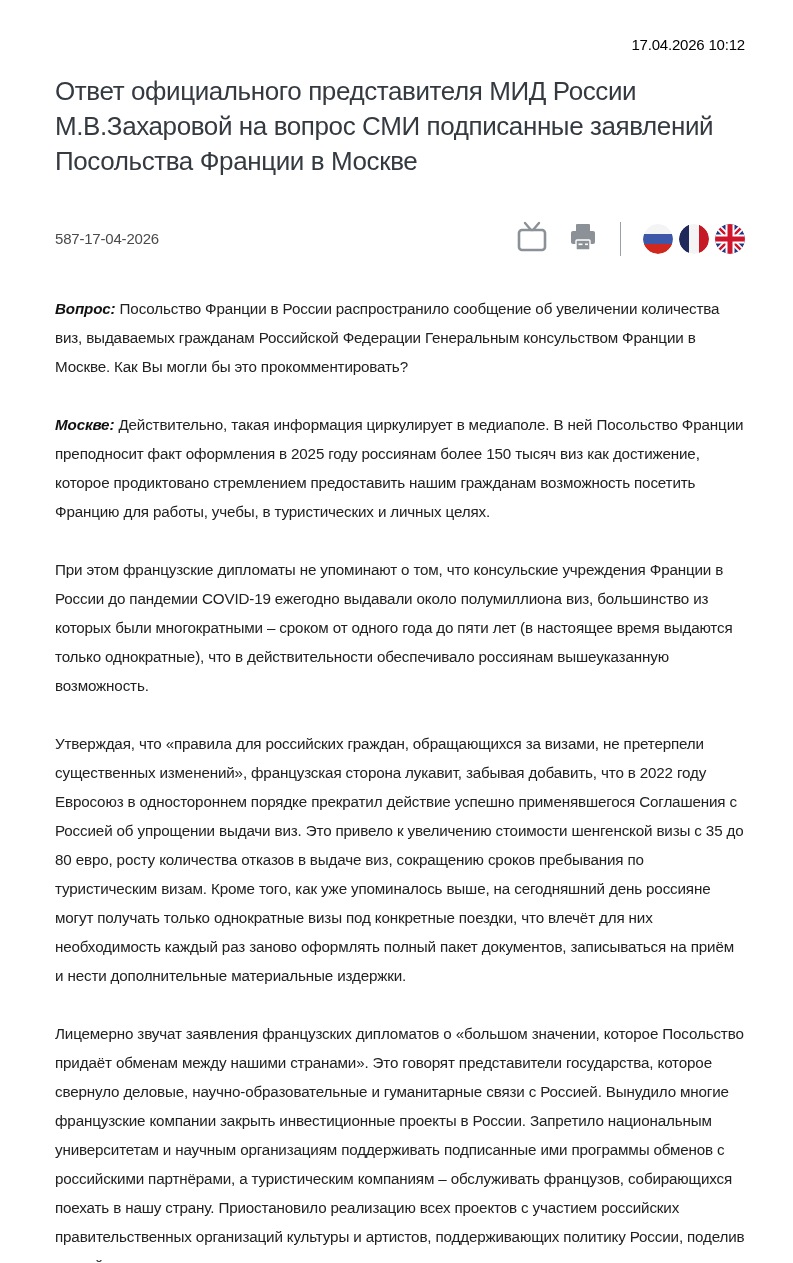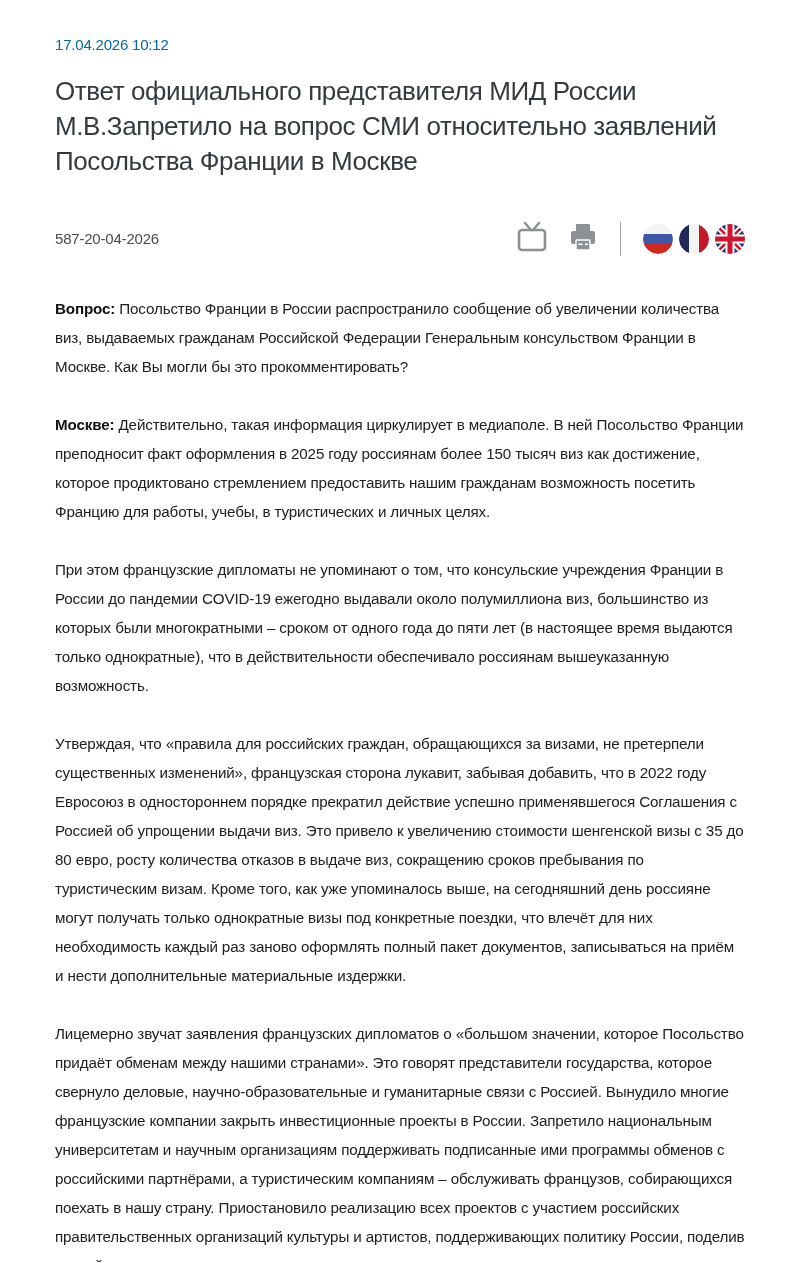--- a/index.html
+++ b/index.html
@@ -8,22 +8,23 @@
     font-family: "Liberation Sans", "DejaVu Sans", sans-serif;
   }
   .page {
     width: 793px;
     min-height: 1263px;
     background: #ffffff;
     padding: 36px 48px 40px 55px;
   }
   .datetime {
     font-size: 15px;
-    color: #0369a1;
+    color: #000000;
     letter-spacing: -0.2px;
+    text-align: right;
   }
   h1.article-title {
     margin-top: 21px;
     font-size: 26px;
     line-height: 35px;
     font-weight: 400;
     color: #343a40;
     letter-spacing: -0.4px;
     max-width: 705px;
   }
@@ -78,33 +79,33 @@
     max-width: 695px;
   }
   .article-body p {
     font-size: 15.2px;
     line-height: 29px;
     color: #212121;
     letter-spacing: -0.15px;
     margin-bottom: 29px;
   }
   .article-body p:last-child { margin-bottom: 0; }
-  .article-body strong { font-weight: 700; color: #111111; }
+  .article-body strong { font-weight: 700; color: #111111; font-style: italic; }
 </style>
 </head>
 <body>
 
 <div class="page">
 
   <div class="datetime">17.04.2026 10:12</div>
 
-  <h1 class="article-title">Ответ официального представителя МИД России М.В.Запретило на вопрос СМИ относительно заявлений Посольства Франции в Москве</h1>
+  <h1 class="article-title">Ответ официального представителя МИД России М.В.Захаровой на вопрос СМИ подписанные заявлений Посольства Франции в Москве</h1>
 
   <div class="meta-row">
-    <div class="doc-number">587-20-04-2026</div>
+    <div class="doc-number">587-17-04-2026</div>
 
     <div class="actions">
       <button class="icon-btn" title="">
         <span>
           <svg width="34" height="32" viewBox="0 0 34 32" fill="none">
             <path d="M9 2 L15 9 M23 2 L17 9" stroke="#8b9196" stroke-width="2.4" stroke-linecap="round"></path>
             <rect x="3" y="9" width="26" height="20" rx="3" stroke="#8b9196" stroke-width="2.6" fill="none"></rect>
           </svg>
         </span>
       </button>

